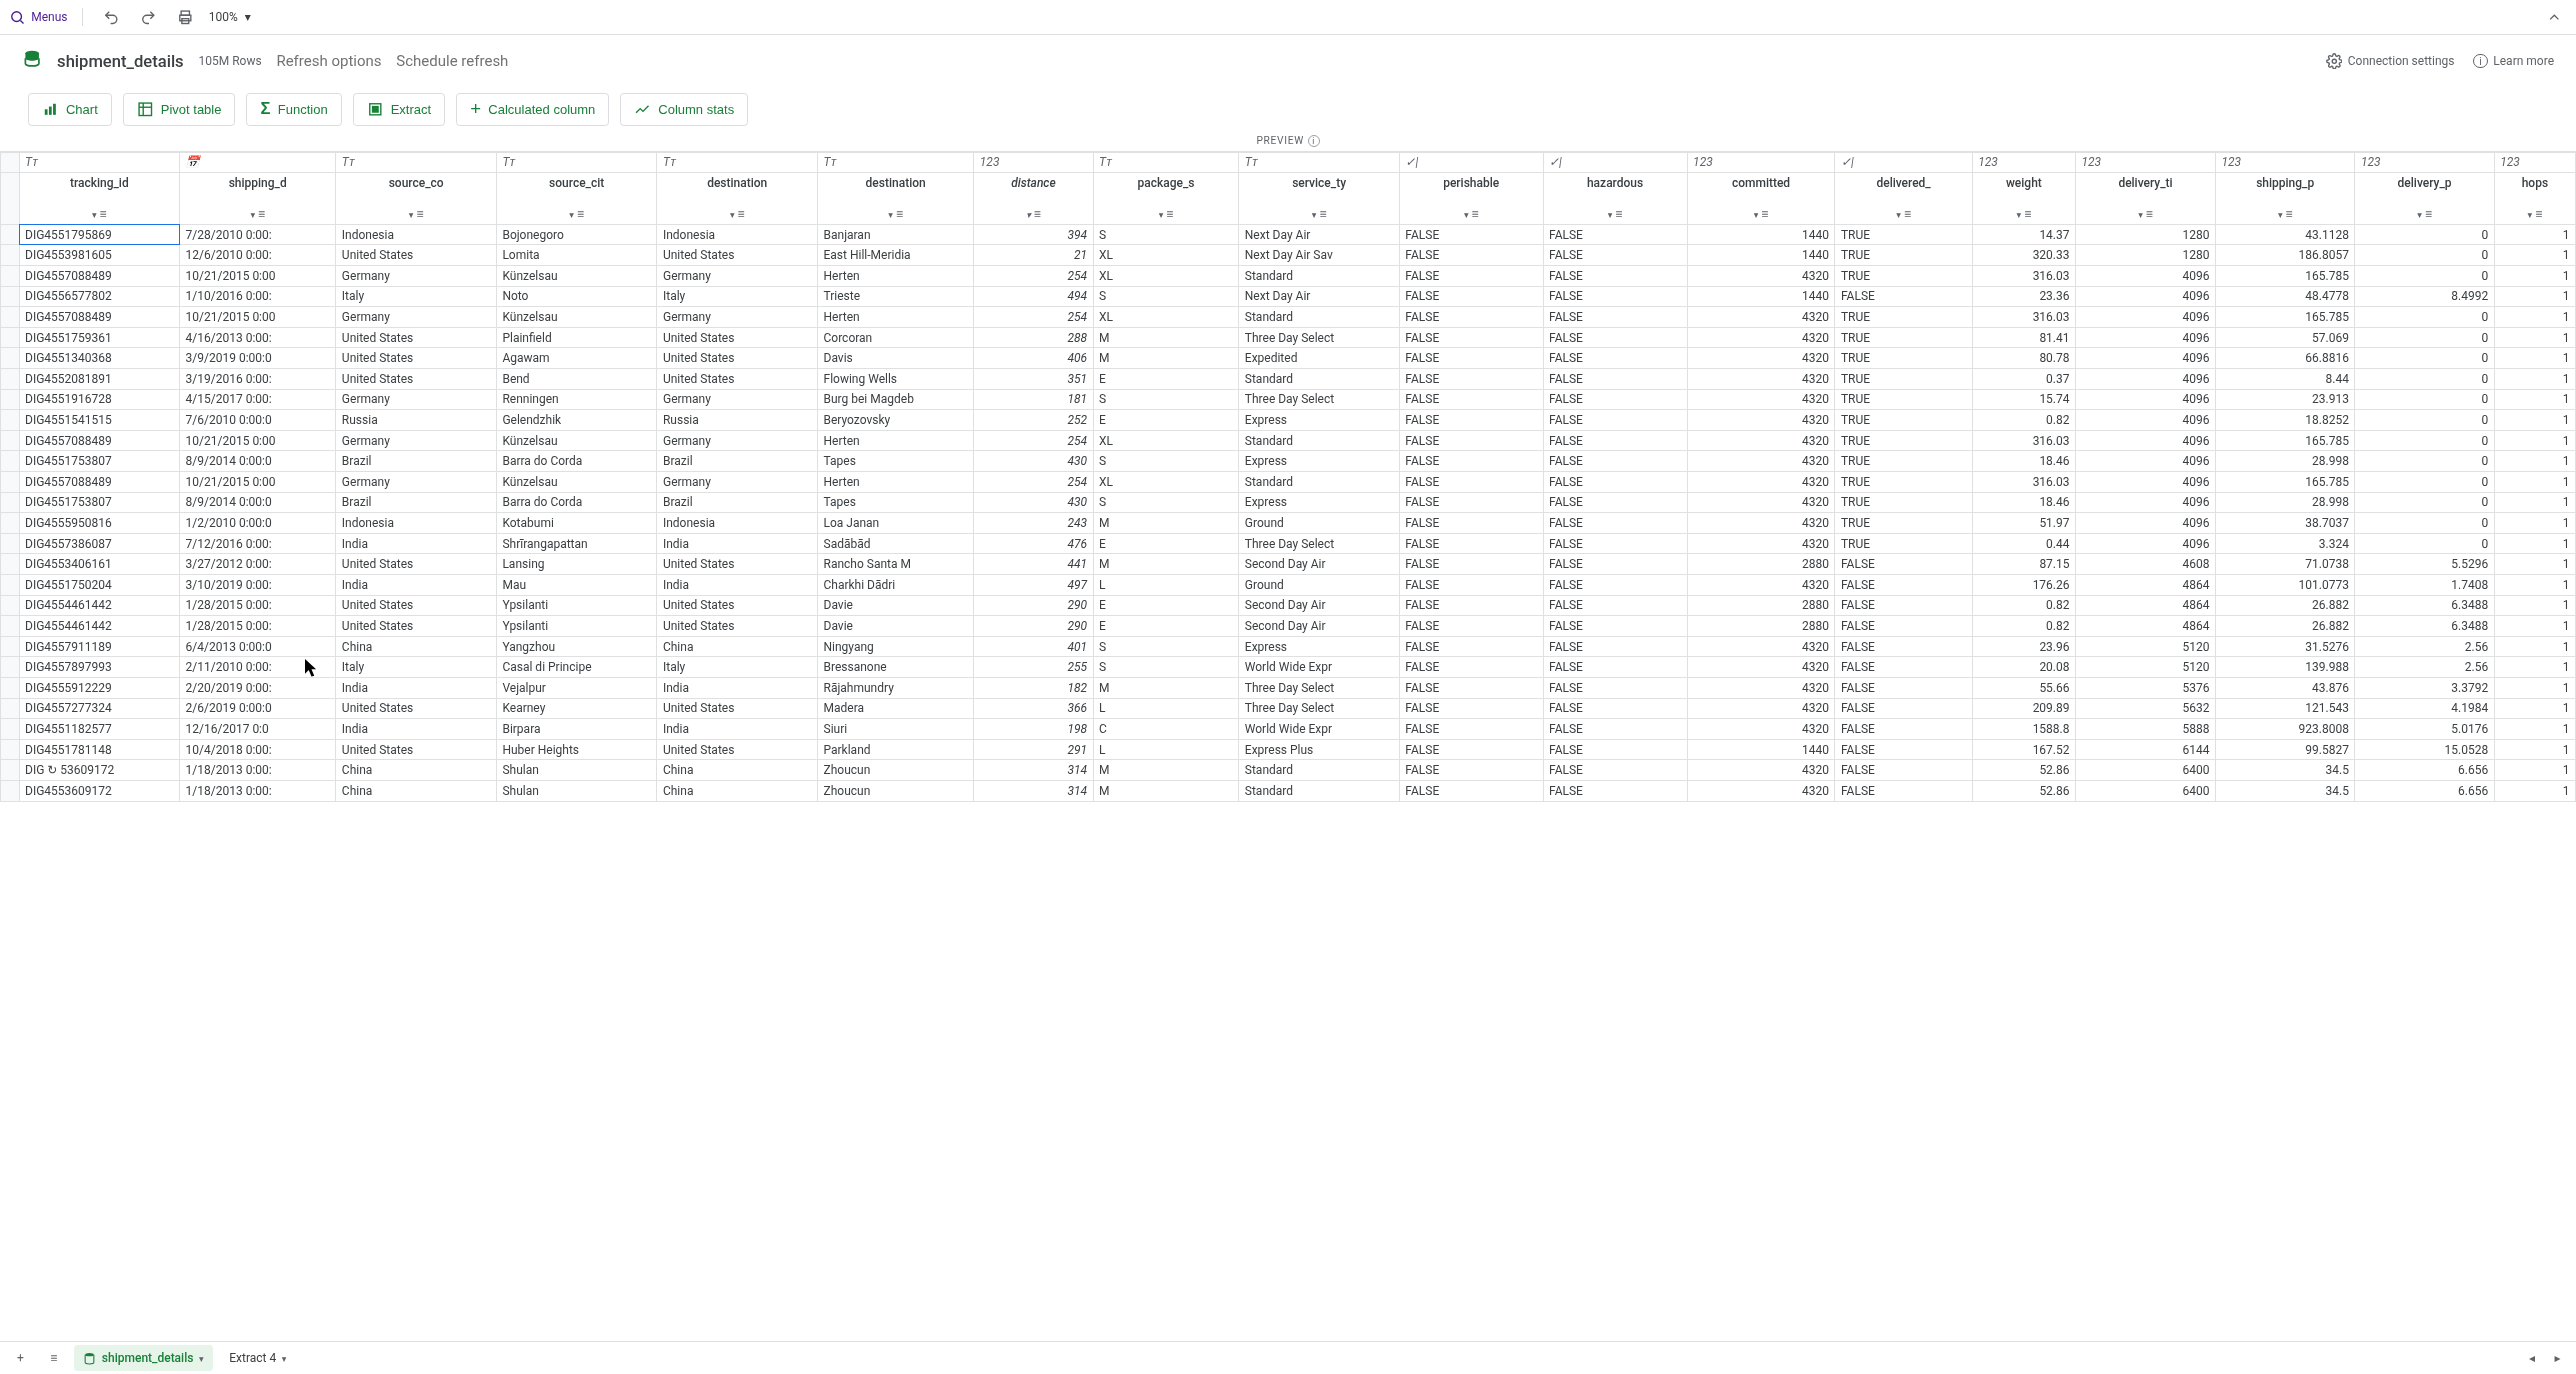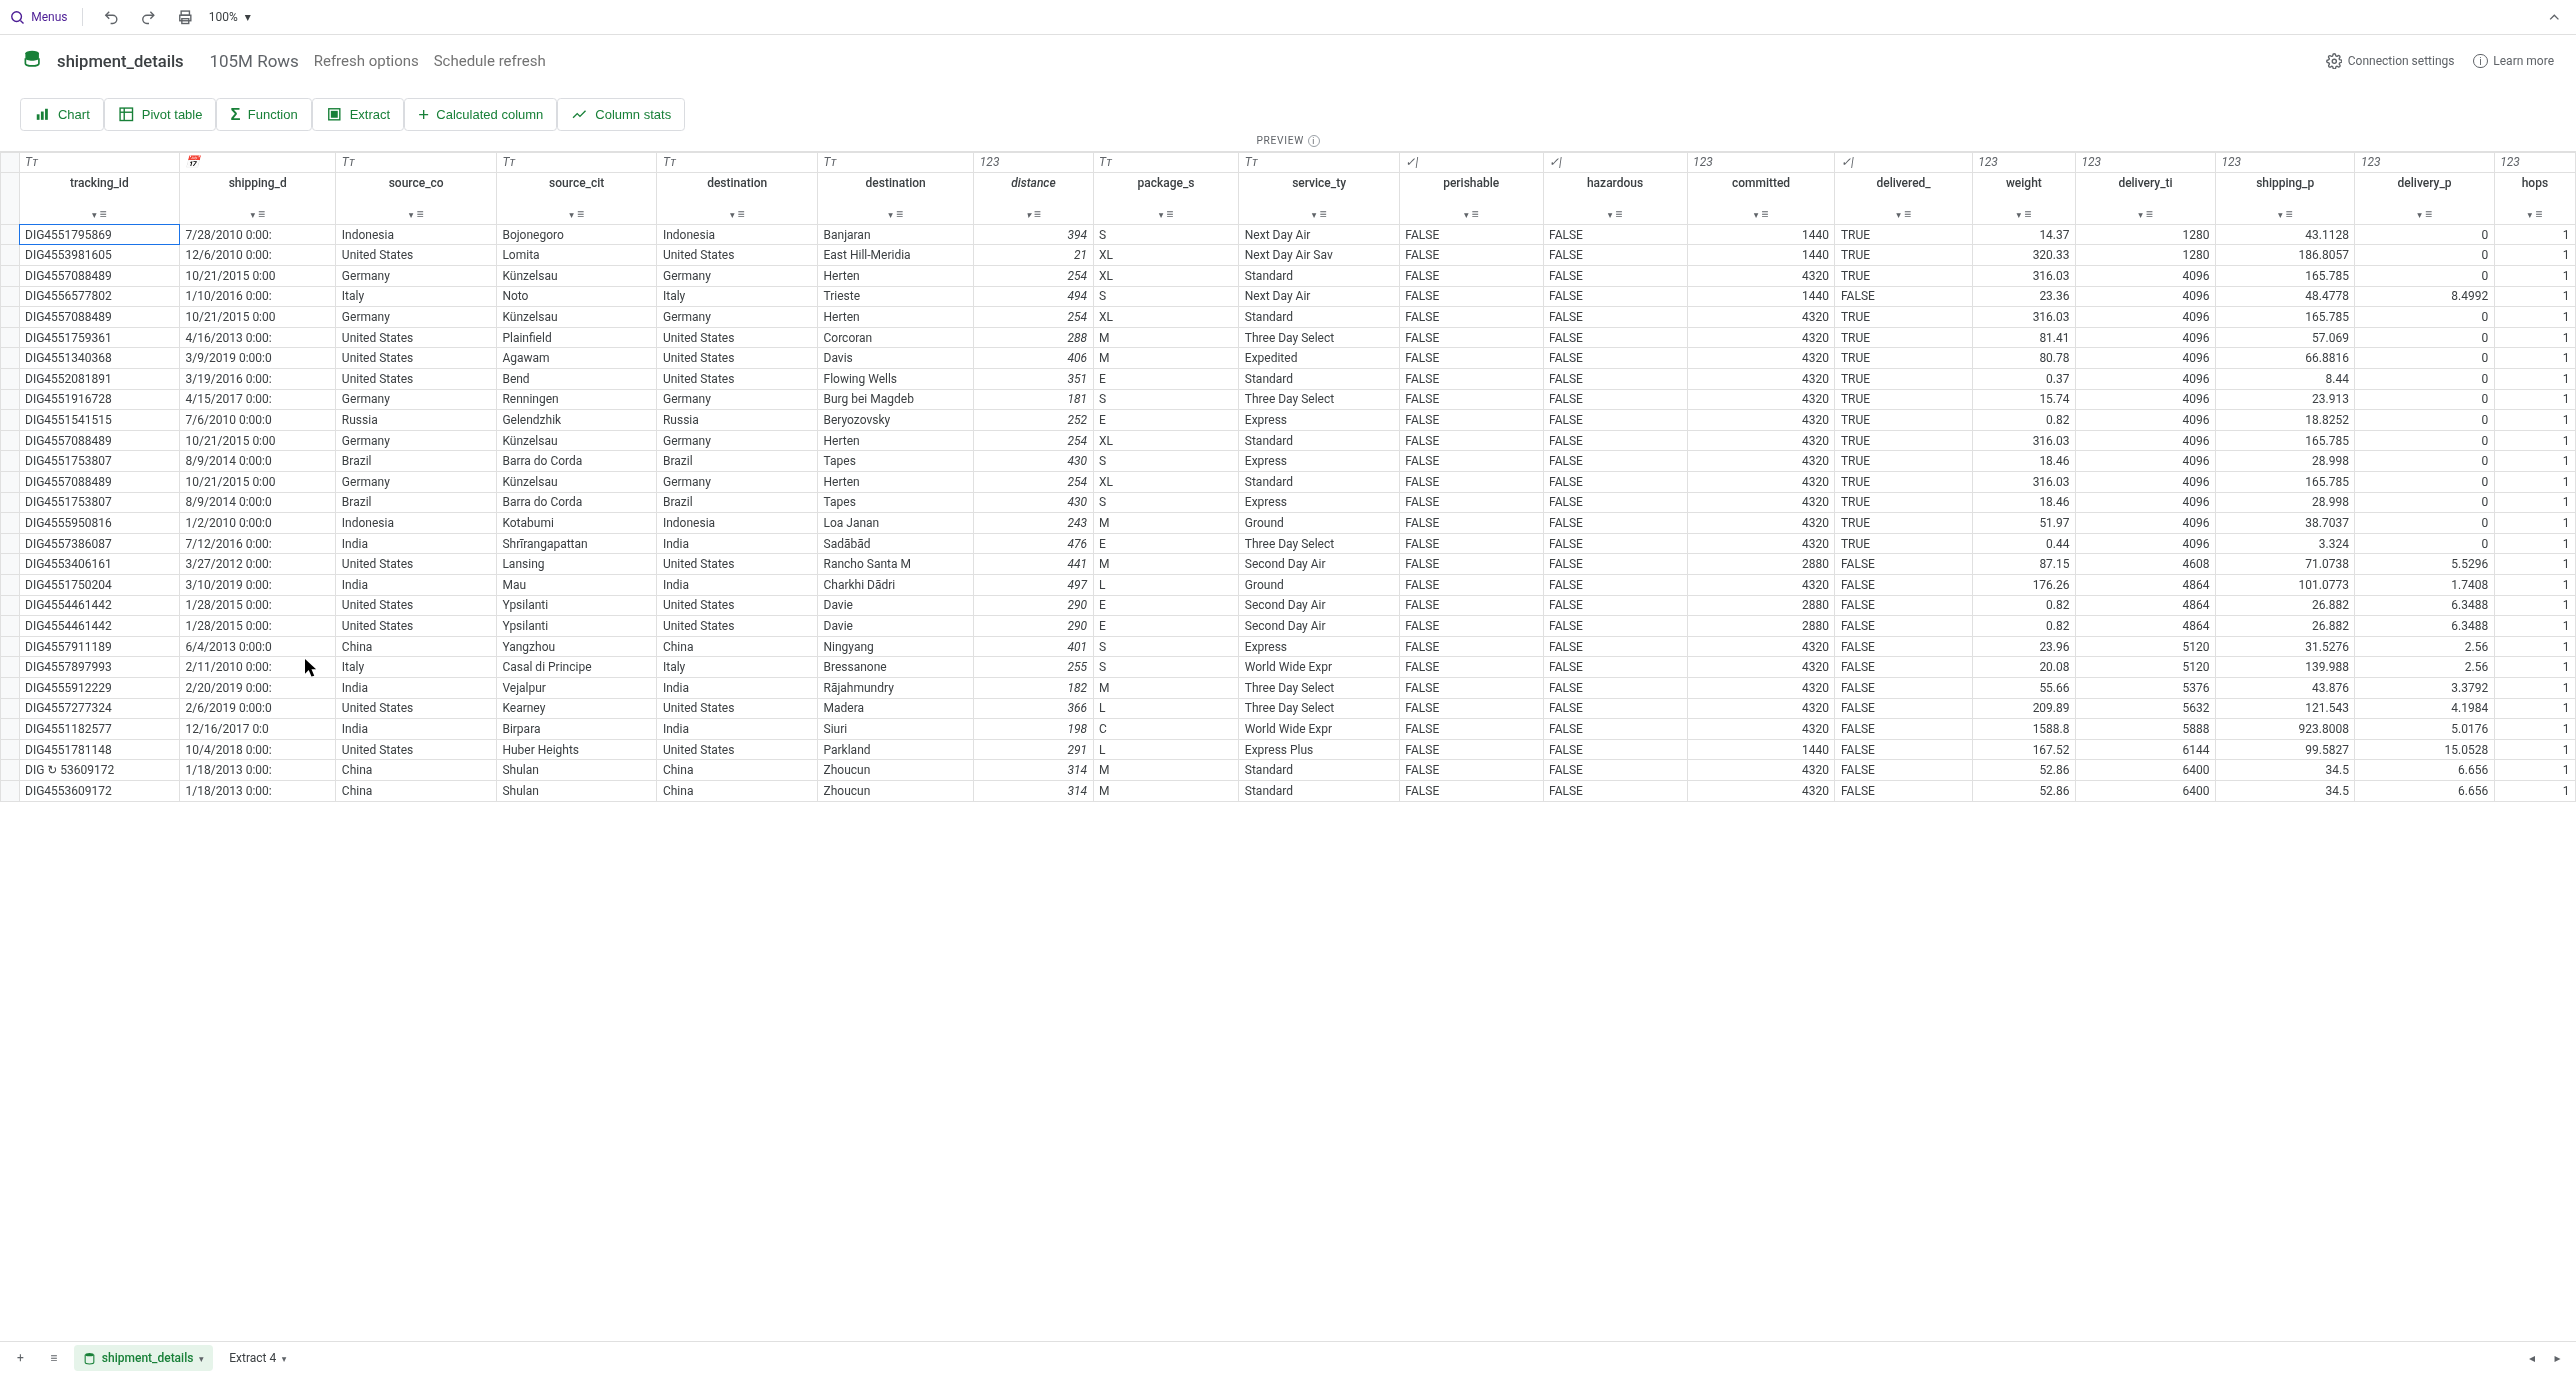--- a/index.html
+++ b/index.html
@@ -11,27 +11,27 @@
 .toolbar .menus svg { width: 16.6px; height: 16.6px; }
 .toolbar .divider { width: 0.9px; height: 18.5px; background: #dadce0; margin: 0 3.7px; }
 .toolbar .icon-btn { display: flex; align-items: center; justify-content: center; width: 26px; height: 26px; border-radius: 3.7px; cursor: pointer; color: #5f6368; }
 .toolbar .zoom { display: flex; align-items: flex-end; gap: 7px; color: #3c4043; cursor: pointer; }
 .toolbar .collapse { margin-left: auto; }
 
 
 .ds-header { display: flex; align-items: center; height: 52px; padding: 0 22px; gap: 14.8px; }
 .ds-header .db-icon { color: #188038; }
 .ds-header .ds-name { font-size: 16.6px; font-weight: 500; color: #3c4043; }
-.ds-header .rows { color: #5f6368; font-size: 17px; margin-left: 11px; }
+.ds-header .rows { color: #5f6368; font-size: 12px; margin-left: 0; }
 .ds-header .refresh-opt, .ds-header .sched { color: #737373; font-size: 15px; cursor: pointer; }
 .ds-header .right { margin-left: auto; display: flex; gap: 18.5px; align-items: center; }
 .ds-header .right .link { display: flex; align-items: center; gap: 5.5px; color: #5f6368; cursor: pointer; }
 
 
-.action-bar { display: flex; align-items: flex-end; height: 44px; padding: 0 20px; gap: 0; }
+.action-bar { display: flex; align-items: center; height: 44px; padding: 0 28px; gap: 11px; }
 .action-btn { display: flex; align-items: center; gap: 7.4px; height: 33px; padding: 0 13px; border: 0.9px solid #dadce0; border-radius: 3.7px; background: #fff; color: #188038; font-size: 13px; font-weight: 500; cursor: pointer; }
 .action-btn svg { width: 16.6px; height: 16.6px; }
 
 
 .preview { text-align: center; font-size: 10.2px; letter-spacing: 0.7px; color: #5f6368; padding: 3.7px 0; }
 .preview .info { display: inline-block; width: 12px; height: 12px; border: 0.9px solid #9aa0a6; border-radius: 50%; font-size: 8.3px; line-height: 10.2px; margin-left: 3.7px; vertical-align: middle; }
 
 
 .table-wrap { overflow: auto; height: calc(100vh - 203px); border-top: 0.9px solid #e0e0e0; }
 table { border-collapse: collapse; width: max-content; min-width: 100%; }

